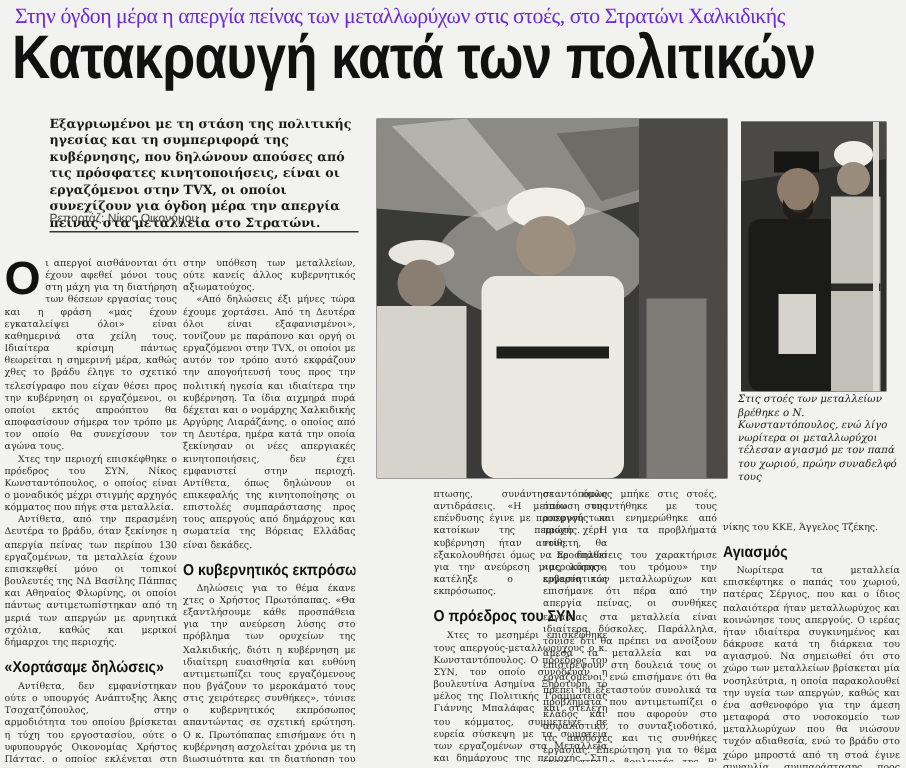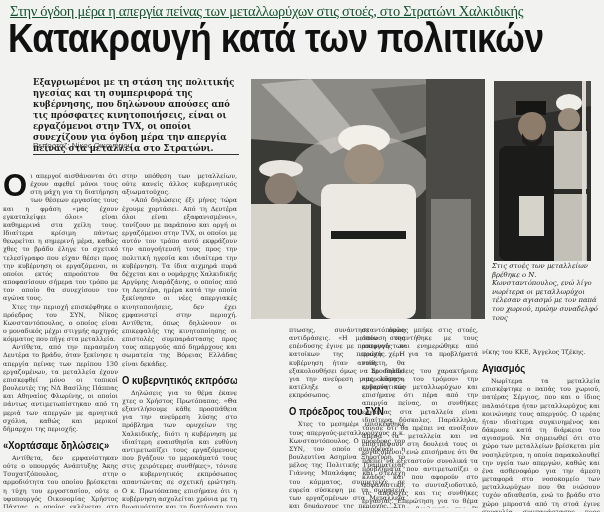--- a/index.html
+++ b/index.html
@@ -5,21 +5,21 @@
   html, body { margin: 0; padding: 0; }
   body {
     width: 604px; height: 512px; overflow: hidden;
     background: #f2f2f0; color: #1a1a1a;
     font-family: "DejaVu Serif", serif;
     position: relative;
   }
   .kicker {
     position: absolute; left: 10px; top: 3px; width: 590px;
     font-family: "Liberation Serif", serif; font-size: 14.5px; letter-spacing: -0.3px;
-    color: #14532d; white-space: nowrap; text-decoration: underline;
+    color: #6d28d9; white-space: nowrap;
   }
   .headline {
     position: absolute; left: 8px; top: 16px; width: 596px;
     font-family: "Liberation Sans", sans-serif; font-weight: 700;
     font-size: 41px; line-height: 44px; letter-spacing: -0.5px;
     color: #111; white-space: nowrap;
     transform: scaleX(0.86); transform-origin: left top;
   }
   .lead {
     position: absolute; left: 33px; top: 77px; width: 205px;

